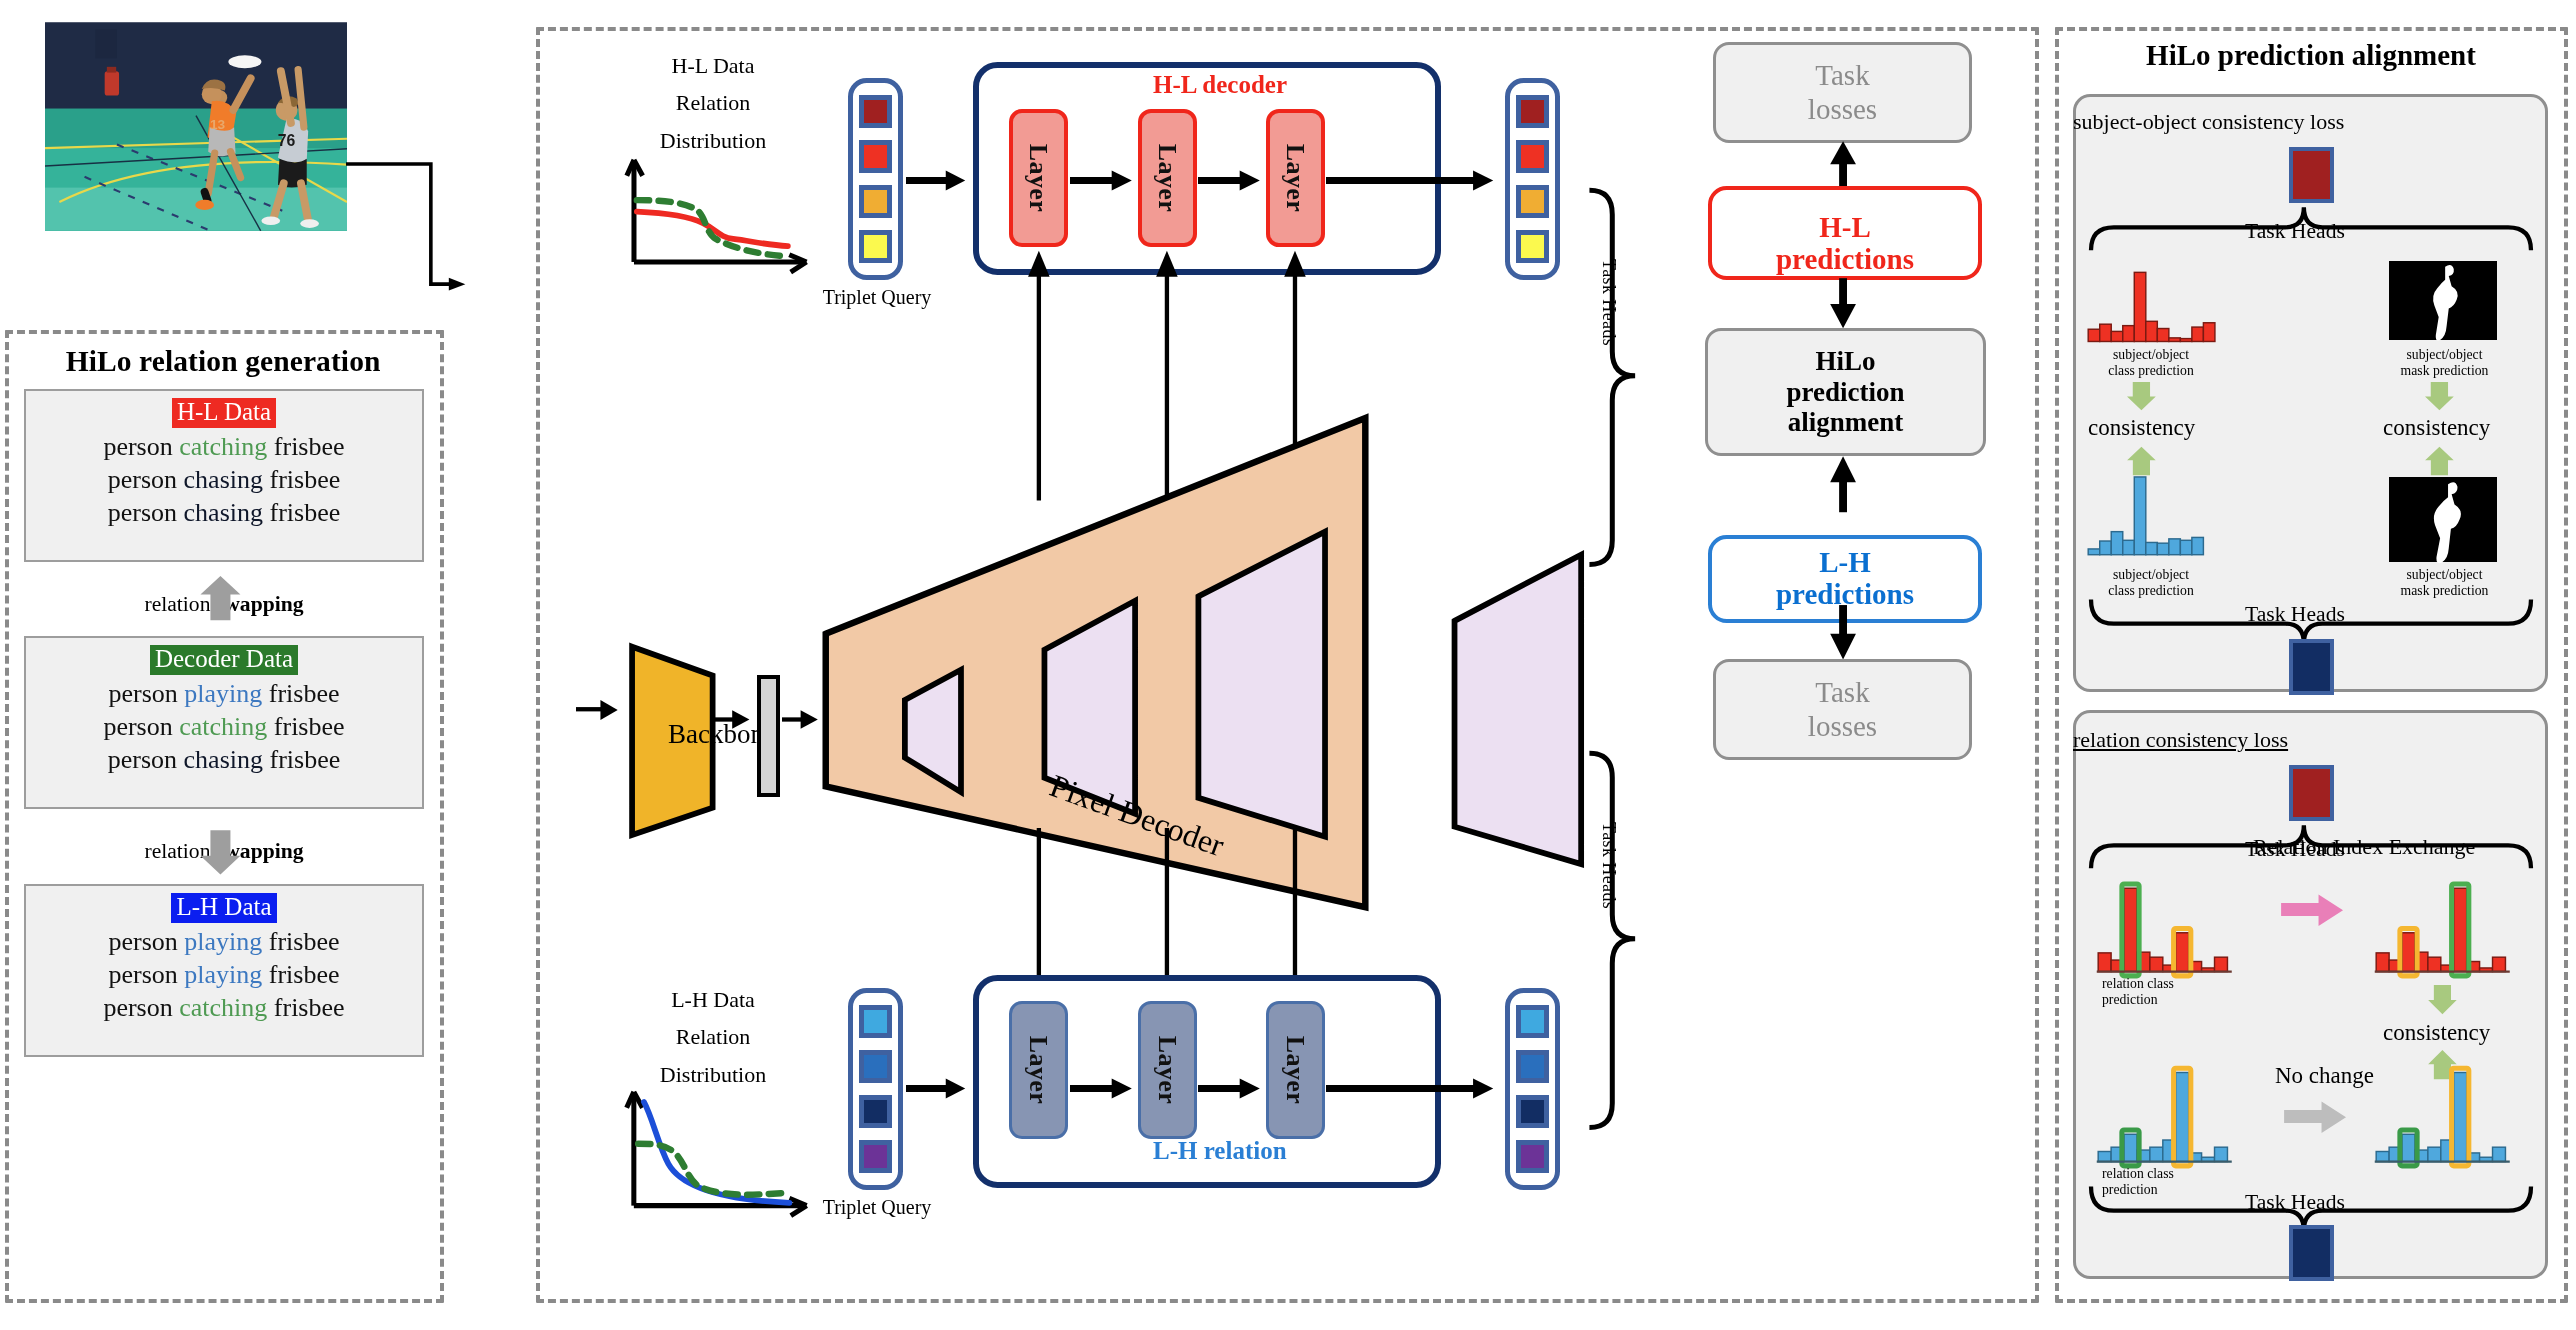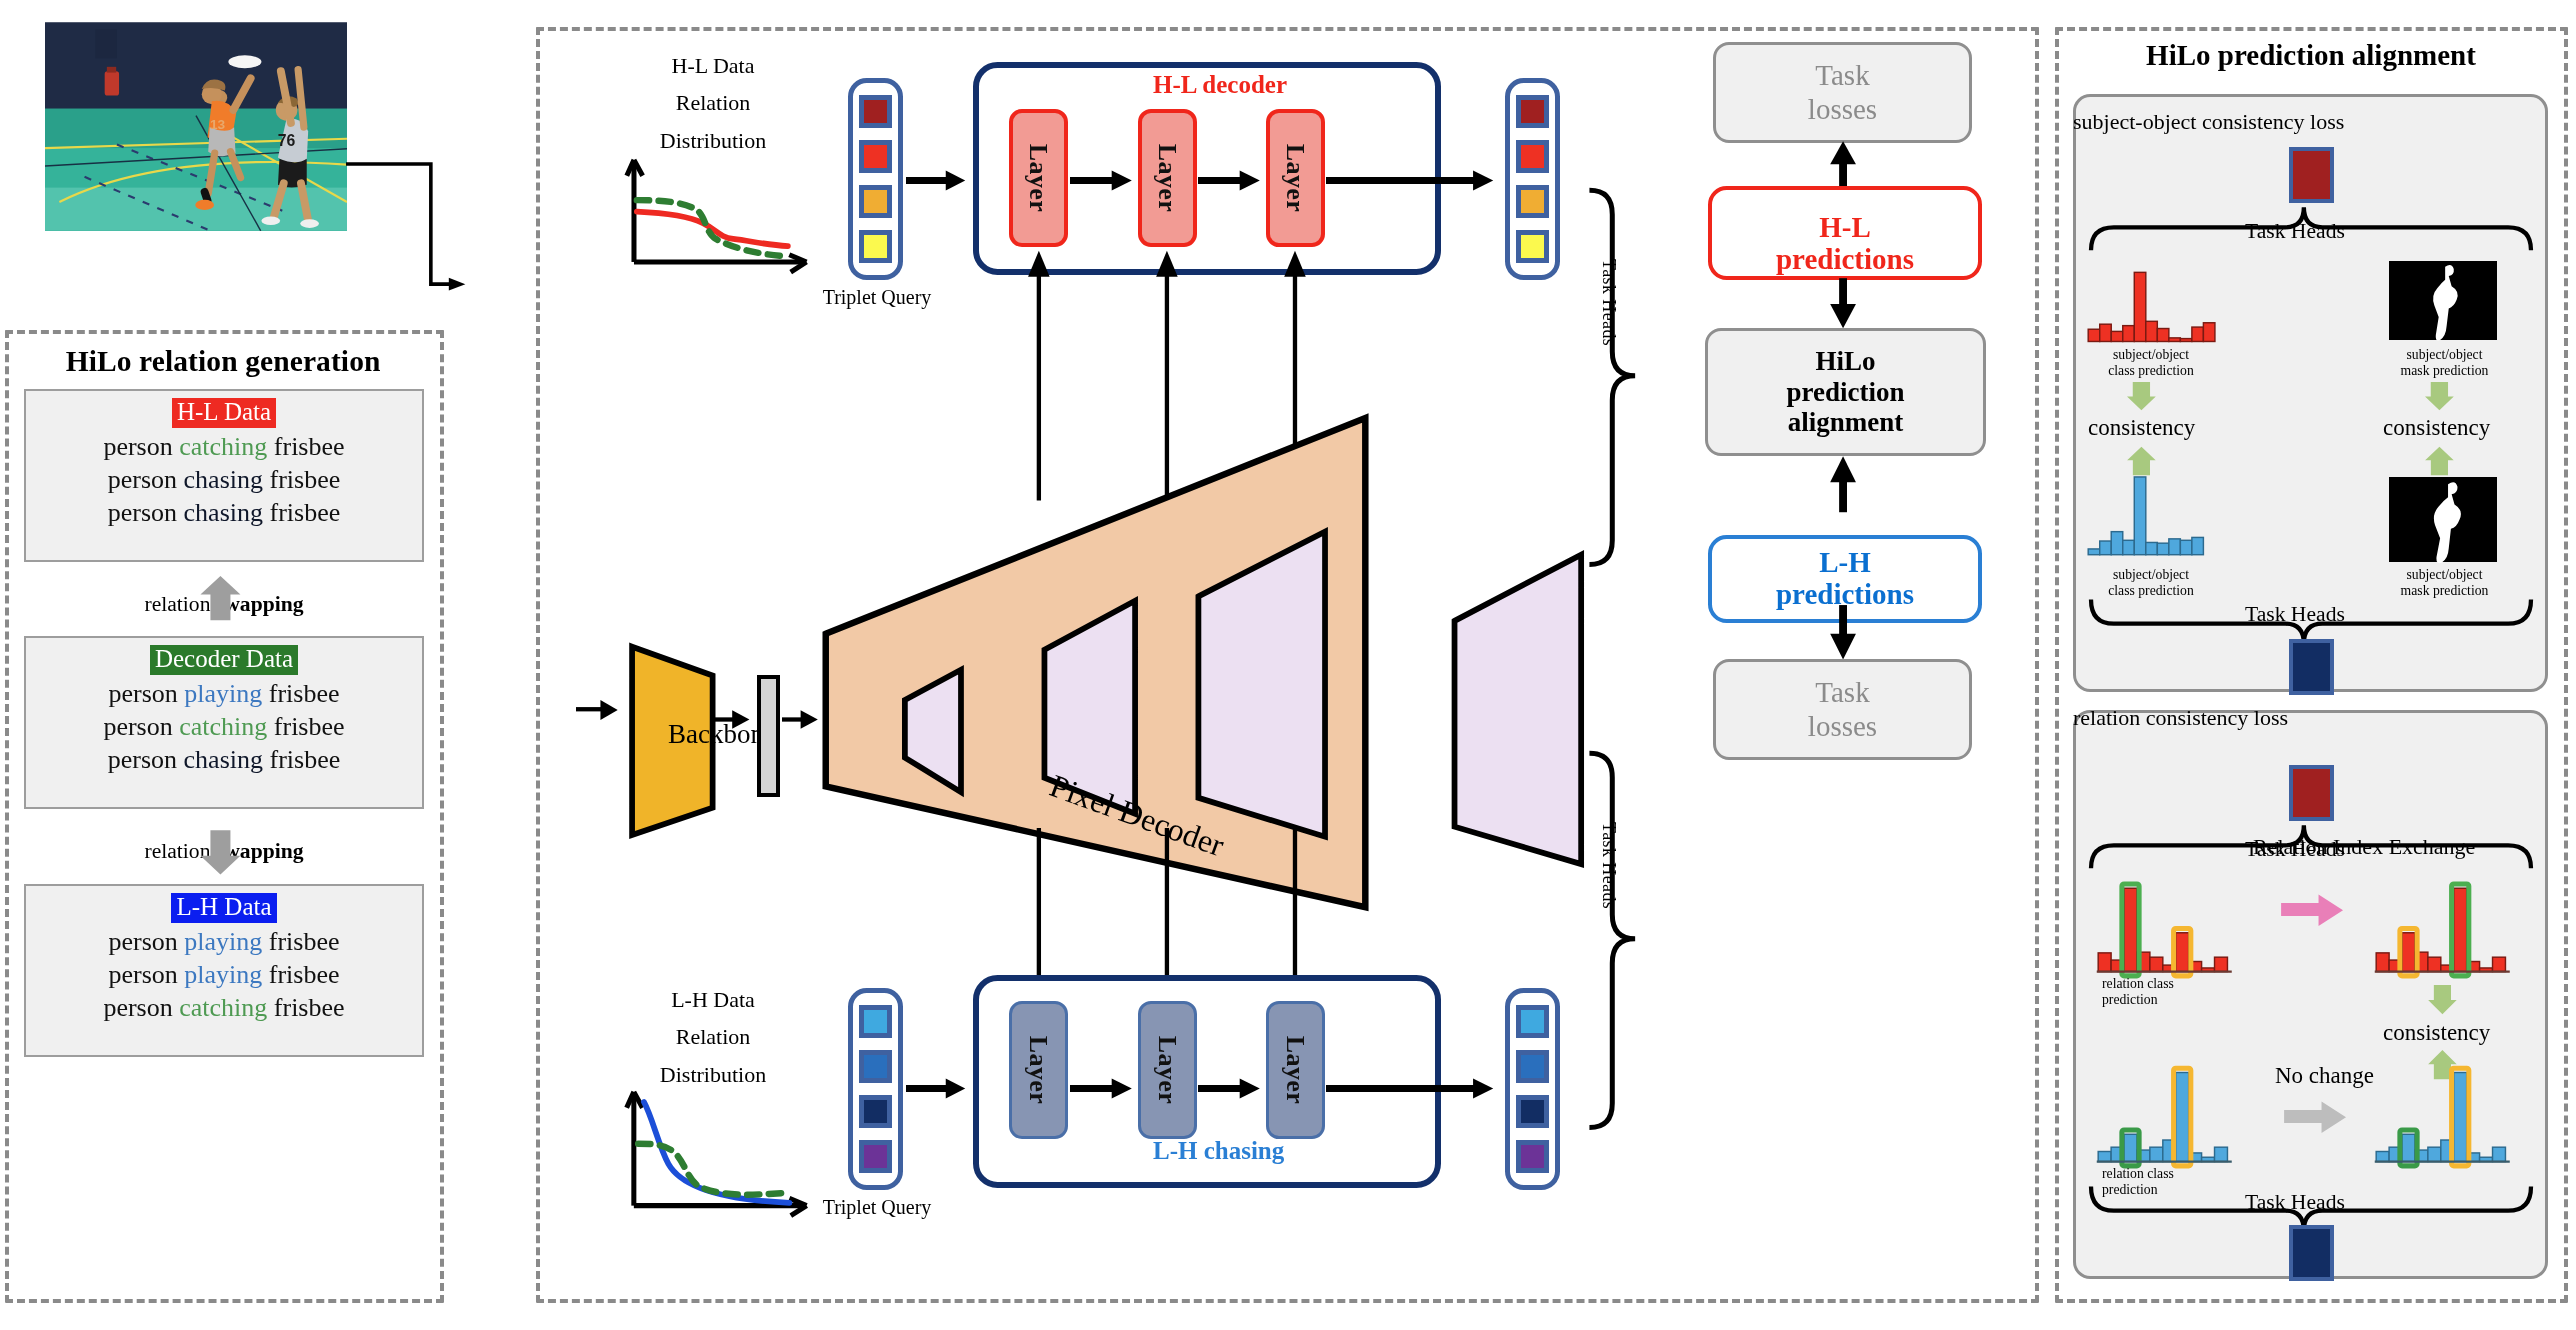--- a/index.html
+++ b/index.html
@@ -371,21 +371,21 @@
   <div class="qcell" style="background:#6c3397;"></div>
 </div>
 <div class="t" style="left:812px; top:1197px; width:130px; text-align:center; font-size:20px;">Triplet Query</div>
 
 <svg class="abs" style="left:906px; top:1074px;" width="65" height="29" viewBox="0 0 90 40">
   <path d="M0 20 L58 20" stroke="#000" stroke-width="10" fill="none"></path>
   <path d="M55 6 L82 20 L55 34 Z" fill="#000"></path>
 </svg>
 
 <div class="decoderbox" style="left:973px; top:975px; width:468px; height:213px;"></div>
-<div class="t bold" style="left:1153px; top:1138px; font-size:25px; color:#2a7fd4;">L-H chasing</div>
+<div class="t bold" style="left:1153px; top:1138px; font-size:25px; color:#2a7fd4;">L-H relation</div>
 
 <div class="layerbox layer-lh" style="left:1009px; top:1001px; width:59px; height:138px;">
   <span>Layer</span>
 </div>
 <div class="layerbox layer-lh" style="left:1138px; top:1001px; width:59px; height:138px;">
   <span>Layer</span>
 </div>
 <div class="layerbox layer-lh" style="left:1266px; top:1001px; width:59px; height:138px;">
   <span>Layer</span>
 </div>
@@ -572,21 +572,21 @@
   <div>mask prediction</div>
 </div>
 
 <svg class="abs" style="left:2088px; top:598px;" width="446" height="50" viewBox="0 0 620 70">
   <path d="M2 2 Q2 36 34 36 L274 36 Q300 36 300 64 Q300 36 326 36 L586 36 Q618 36 618 2" stroke="#000" stroke-width="6" fill="none"></path>
 </svg>
 <div class="t" style="left:2245px; top:603px; font-size:21.6px;">Task Heads</div>
 <div class="chip" style="left:2289px; top:639px; width:45px; height:56px; background:#122d63;"></div>
 
 <div class="subpanel" style="left:2073px; top:710px; width:475px; height:569px;"></div>
-<div class="subtitle" style="left:2073px; top:705px; width:426px;">relation consistency loss</div>
+<div class="subtitle" style="left:2073px; top:727px; width:426px;text-decoration:underline;">relation consistency loss</div>
 
 <div class="chip" style="left:2289px; top:765px; width:45px; height:56px; background:#a02020;"></div>
 
 <svg class="abs" style="left:2088px; top:821px;" width="446" height="50" viewBox="0 0 620 70">
   <path d="M2 66 Q2 34 34 34 L274 34 Q300 34 300 6 Q300 34 326 34 L586 34 Q618 34 618 66" stroke="#000" stroke-width="6" fill="none"></path>
 </svg>
 <div class="t" style="left:2245px; top:838px; font-size:21.6px;">Task Heads</div>
 
 <svg class="abs" style="left:2091px; top:868px;" width="158" height="108" viewBox="0 0 220 150">
   <g fill="#ee3123" stroke="#7a1a12" stroke-width="2">

